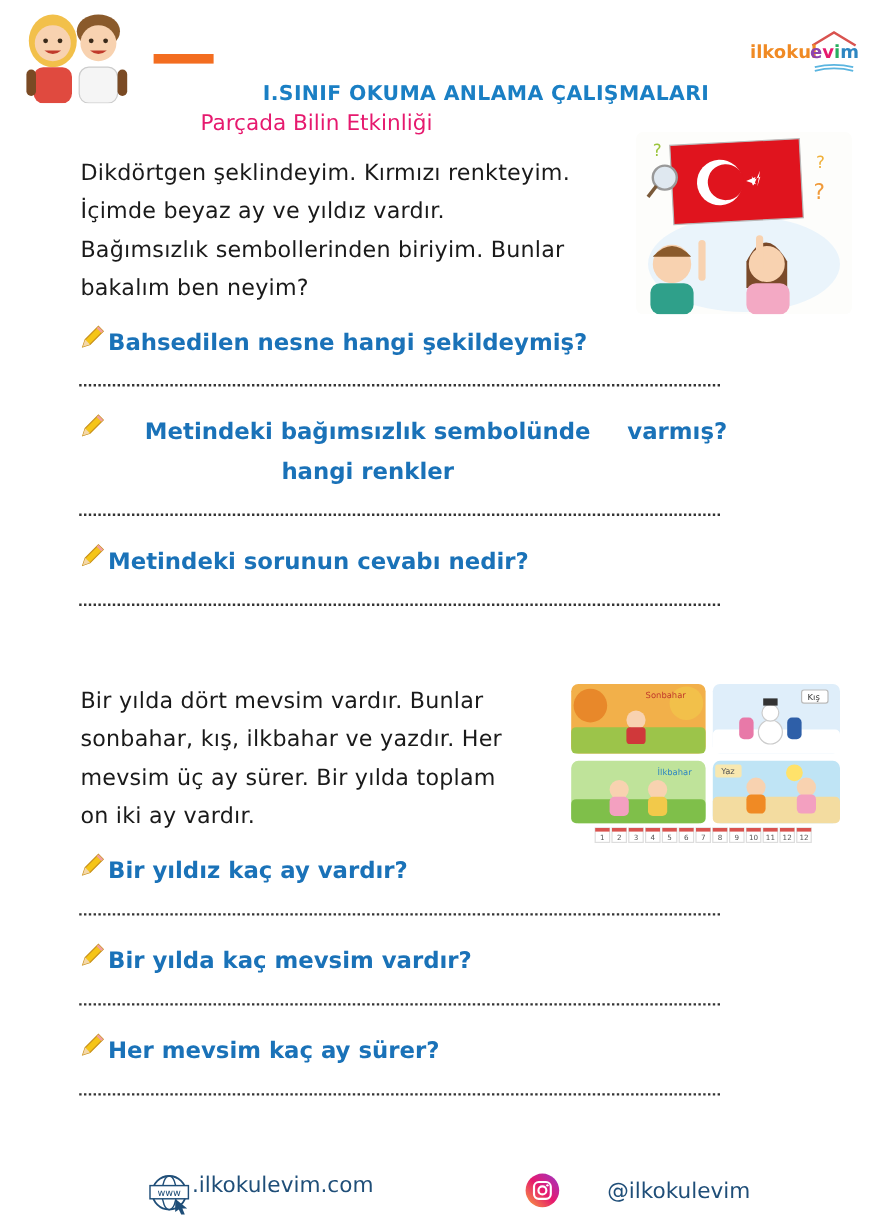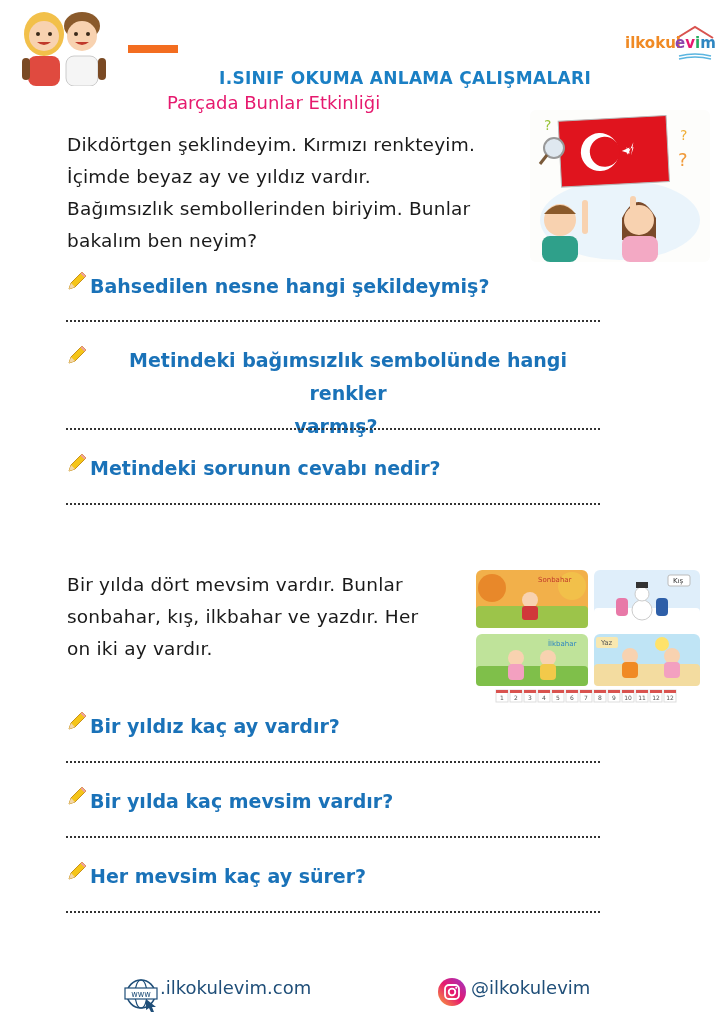--- a/index.html
+++ b/index.html
@@ -24,21 +24,21 @@
 
   .question { font-size: 19px; font-weight: bold; color: #1a72b8; line-height: 33px; display: flex; text-align: center; }
   .q-text { }
   .pencil { display: inline-block; width: 22px; height: 22px; margin-right: 2px; vertical-align: -3px; flex: none; }
   .answer-line { height: 2px; border-bottom: 2px dotted #333; }
 
   .flag-illus { left: 530px; top: 110px; width: 180px; height: 152px; border-radius: 6px; overflow: hidden; }
   .season-illus { left: 472px; top: 566px; width: 232px; height: 138px; }
 
   .footer-web { left: 124px; top: 977px; display: flex; align-items: flex-start; font-size: 18px; color: #1f4e78; }
-  .footer-insta { left: 437px; top: 977px; display: flex; font-size: 18px; color: #1f4e78; }
+  .footer-insta { left: 437px; top: 977px; display: flex; align-items: center; font-size: 18px; color: #1f4e78; gap: 35px; }
 </style>
 </head>
 <body>
 
 <div class="abs kids-illus">
   <svg width="100" height="84" viewBox="0 0 100 84">
 
     <ellipse cx="30" cy="32" rx="20" ry="22" fill="#f2c04a"></ellipse>
     <circle cx="30" cy="34" r="15" fill="#f8d2b0"></circle>
     <circle cx="24" cy="32" r="2" fill="#3a2a1a"></circle>
@@ -65,21 +65,21 @@
     <path d="M4 14 L22 3 L40 14" fill="none" stroke="#d9534f" stroke-width="2"></path>
     <path d="M6 32 Q22 28 38 32" fill="none" stroke="#5bb5e0" stroke-width="1.5"></path>
     <path d="M6 35 Q22 31 38 35" fill="none" stroke="#5bb5e0" stroke-width="1.5"></path>
   </svg>
   <span class="logo-ilkokul">ilkokul</span>
   <span class="logo-evim">
     <span style="color:#8e44ad">e</span><span style="color:#e6196e">v</span><span style="color:#27ae60">i</span><span style="color:#2e86c1">m</span>
   </span>
 </div>
 
-<div class="abs section-title">Parçada Bunlar Etkinliği</div>
+<div class="abs section-title">Parçada Bilin Etkinliği</div>
 
 <div class="abs passage passage1">
   <div>Dikdörtgen şeklindeyim. Kırmızı renkteyim.</div>
   <div>İçimde beyaz ay ve yıldız vardır.</div>
   <div>Bağımsızlık sembollerinden biriyim. Bunlar</div>
   <div>bakalım ben neyim?</div>
 </div>
 
 <div class="abs flag-illus">
   <svg width="180" height="152" viewBox="0 0 180 152">
@@ -113,21 +113,21 @@
 <div class="abs question" style="left:66px;top:270px;width:540px;">
   <svg class="pencil" viewBox="0 0 22 22">
       <path d="M3 19 L5 13 L16 2 L20 6 L9 17 Z" fill="#f5c518" stroke="#c8901a" stroke-width="1"></path>
       <path d="M16 2 L20 6 L18.5 7.5 L14.5 3.5 Z" fill="#f0a0a0"></path>
       <path d="M3 19 L5 13 L9 17 Z" fill="#f3d7a8"></path>
     </svg>
   <span class="q-text">Bahsedilen nesne hangi şekildeymiş?</span>
 </div>
 <div class="abs answer-line" style="left:66px;top:320px;width:534px;"></div>
 
-<div class="abs question" style="left:66px;top:344px;width:540px;flex-direction:column;">
+<div class="abs question" style="left:66px;top:344px;width:540px;flex-direction:row;">
   <div style="display:flex;">
     <svg class="pencil" viewBox="0 0 22 22">
         <path d="M3 19 L5 13 L16 2 L20 6 L9 17 Z" fill="#f5c518" stroke="#c8901a" stroke-width="1"></path>
         <path d="M16 2 L20 6 L18.5 7.5 L14.5 3.5 Z" fill="#f0a0a0"></path>
         <path d="M3 19 L5 13 L9 17 Z" fill="#f3d7a8"></path>
       </svg>
     <span class="q-text">Metindeki bağımsızlık sembolünde hangi renkler</span>
   </div>
   <span class="q-text">varmış?</span>
 </div>
@@ -139,20 +139,21 @@
       <path d="M16 2 L20 6 L18.5 7.5 L14.5 3.5 Z" fill="#f0a0a0"></path>
       <path d="M3 19 L5 13 L9 17 Z" fill="#f3d7a8"></path>
     </svg>
   <span class="q-text">Metindeki sorunun cevabı nedir?</span>
 </div>
 <div class="abs answer-line" style="left:66px;top:503px;width:534px;"></div>
 
 <div class="abs passage passage2">
   <div>Bir yılda dört mevsim vardır. Bunlar</div>
   <div>sonbahar, kış, ilkbahar ve yazdır. Her</div>
+  <div>mevsim üç ay sürer. Bir yılda toplam</div>
   <div>on iki ay vardır.</div>
 </div>
 
 <div class="abs season-illus">
   <svg width="232" height="138" viewBox="0 0 232 138">
 
     <rect x="4" y="4" width="112" height="58" rx="6" fill="#f2b04a"></rect>
     <rect x="4" y="40" width="112" height="22" rx="4" fill="#9cc44a"></rect>
     <circle cx="20" cy="22" r="14" fill="#e8882a"></circle>
     <circle cx="100" cy="20" r="14" fill="#f2c04a"></circle>

